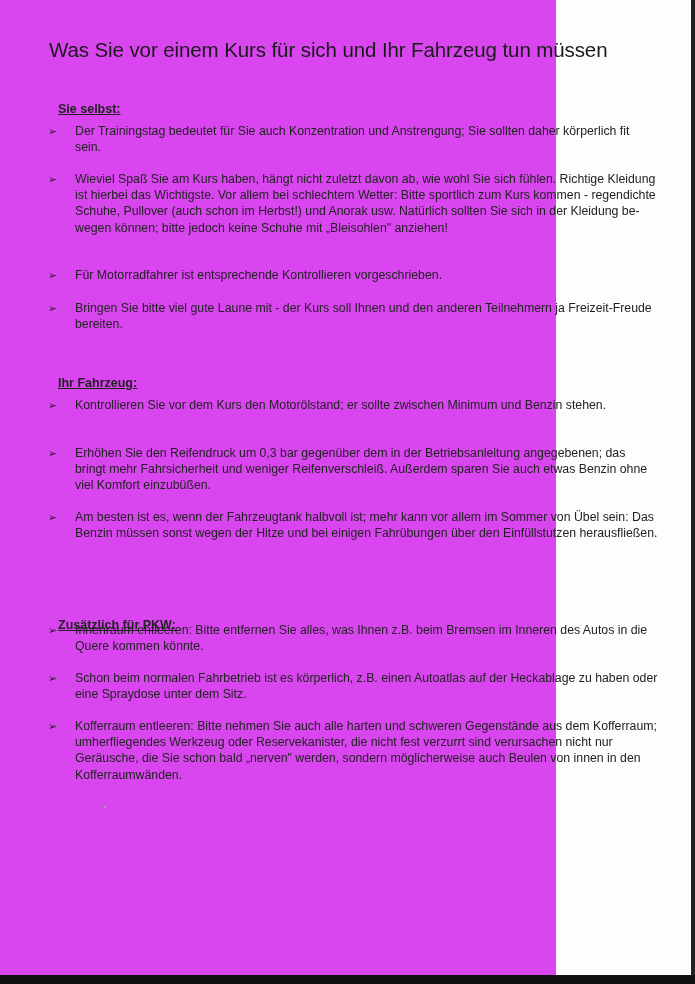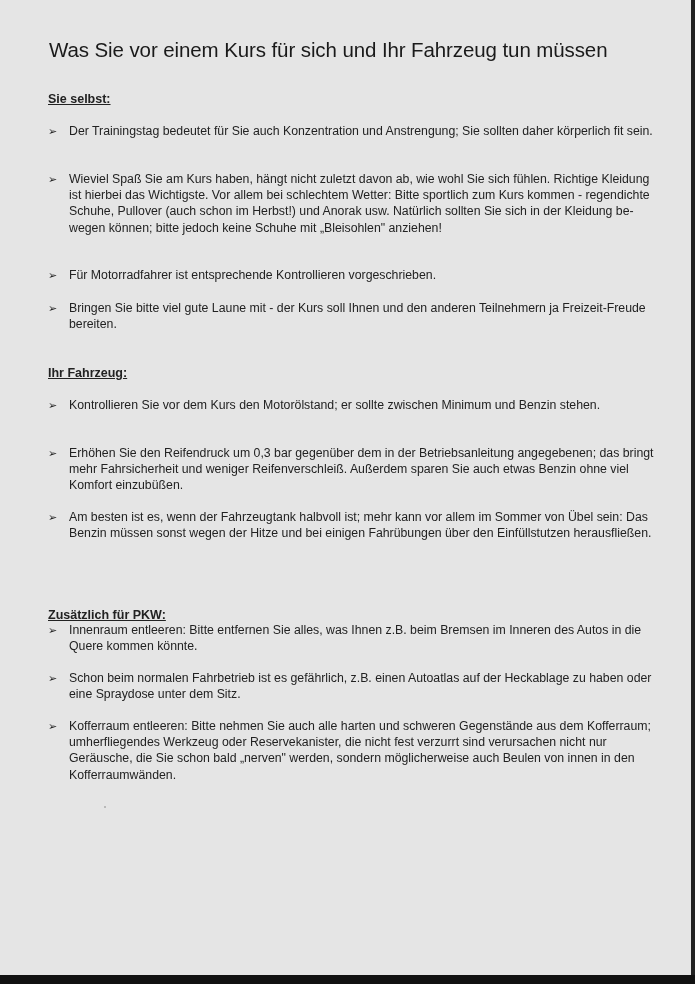--- a/index.html
+++ b/index.html
@@ -1,25 +1,25 @@
 <!DOCTYPE html>
 <html><head>
 <meta charset="utf-8">
 <style>
   html, body { margin:0; padding:0; }
   body { width:695px; height:984px; background:#fdfdfd; position:relative; overflow:hidden;
          font-family:"Liberation Sans", sans-serif; color:#1e1e1e; }
-  .page { position:absolute; left:0; top:0; width:695px; height:975px; background:#e5e5e5;text-decoration:underline; }
+  .page { position:absolute; left:0; top:0; width:556px; height:975px; background:#d946ef;text-decoration:underline; }
   .right-edge { position:absolute; right:0; top:0; width:4px; height:975px; background:#222; }
   .bottom-edge { position:absolute; left:0; bottom:0; width:695px; height:9px; background:#111; }
   h1 { position:absolute; left:49px; top:38px; margin:0; font-weight:normal; font-size:20.5px; letter-spacing:-0.1px; color:#1a1a1a; white-space:nowrap; }
-  .section-head { position:absolute; left:48px; margin:0; font-weight:bold; font-size:12.5px; text-decoration:underline; color:#222; }
+  .section-head { position:absolute; left:48px; margin:10px; font-weight:bold; font-size:12.5px; text-decoration:underline; color:#222; }
   .item { position:absolute; left:48px; width:610px; font-size:12.3px; line-height:16.2px; color:#222; }
   .item .bullet { position:absolute; left:0; top:0; font-size:11px; }
-  .item .txt { display:block; margin-left:21px; }
+  .item .txt { display:block; margin-left:27px; }
   .dot { position:absolute; left:104px; top:806px; width:2px; height:2px; background:#aaa; border-radius:1px; }
 </style>
 </head>
 <body>
 
 <div class="page">
   <h1>Was Sie vor einem Kurs für sich und Ihr Fahrzeug tun müssen</h1>
 
   <h2 class="section-head" style="top:92px">Sie selbst:</h2>
   <div class="item" style="top:123px">
@@ -53,21 +53,21 @@
     <span class="txt">Am besten ist es, wenn der Fahrzeugtank halbvoll ist; mehr kann vor allem im Sommer von Übel sein: Das Benzin müssen sonst wegen der Hitze und bei einigen Fahrübungen über den Einfüllstutzen herausfließen.</span>
   </div>
 
   <h2 class="section-head" style="top:608px">Zusätzlich für PKW:</h2>
   <div class="item" style="top:622px">
     <span class="bullet">➢</span>
     <span class="txt">Innenraum entleeren: Bitte entfernen Sie alles, was Ihnen z.B. beim Bremsen im Inneren des Autos in die Quere kommen könnte.</span>
   </div>
   <div class="item" style="top:670px">
     <span class="bullet">➢</span>
-    <span class="txt">Schon beim normalen Fahrbetrieb ist es gefährlich, z.B. einen Autoatlas auf der Heckablage zu haben oder eine Spraydose unter dem Sitz.</span>
+    <span class="txt">Schon beim normalen Fahrbetrieb ist es körperlich, z.B. einen Autoatlas auf der Heckablage zu haben oder eine Spraydose unter dem Sitz.</span>
   </div>
   <div class="item" style="top:718px">
     <span class="bullet">➢</span>
     <span class="txt">Kofferraum entleeren: Bitte nehmen Sie auch alle harten und schweren Gegenstände aus dem Kofferraum; umherfliegendes Werkzeug oder Reservekanister, die nicht fest verzurrt sind verursachen nicht nur Geräusche, die Sie schon bald „nerven" werden, sondern möglicherweise auch Beulen von innen in den Kofferraumwänden.</span>
   </div>
 
   <div class="dot"></div>
 </div>
 <div class="right-edge"></div>
 <div class="bottom-edge"></div>

